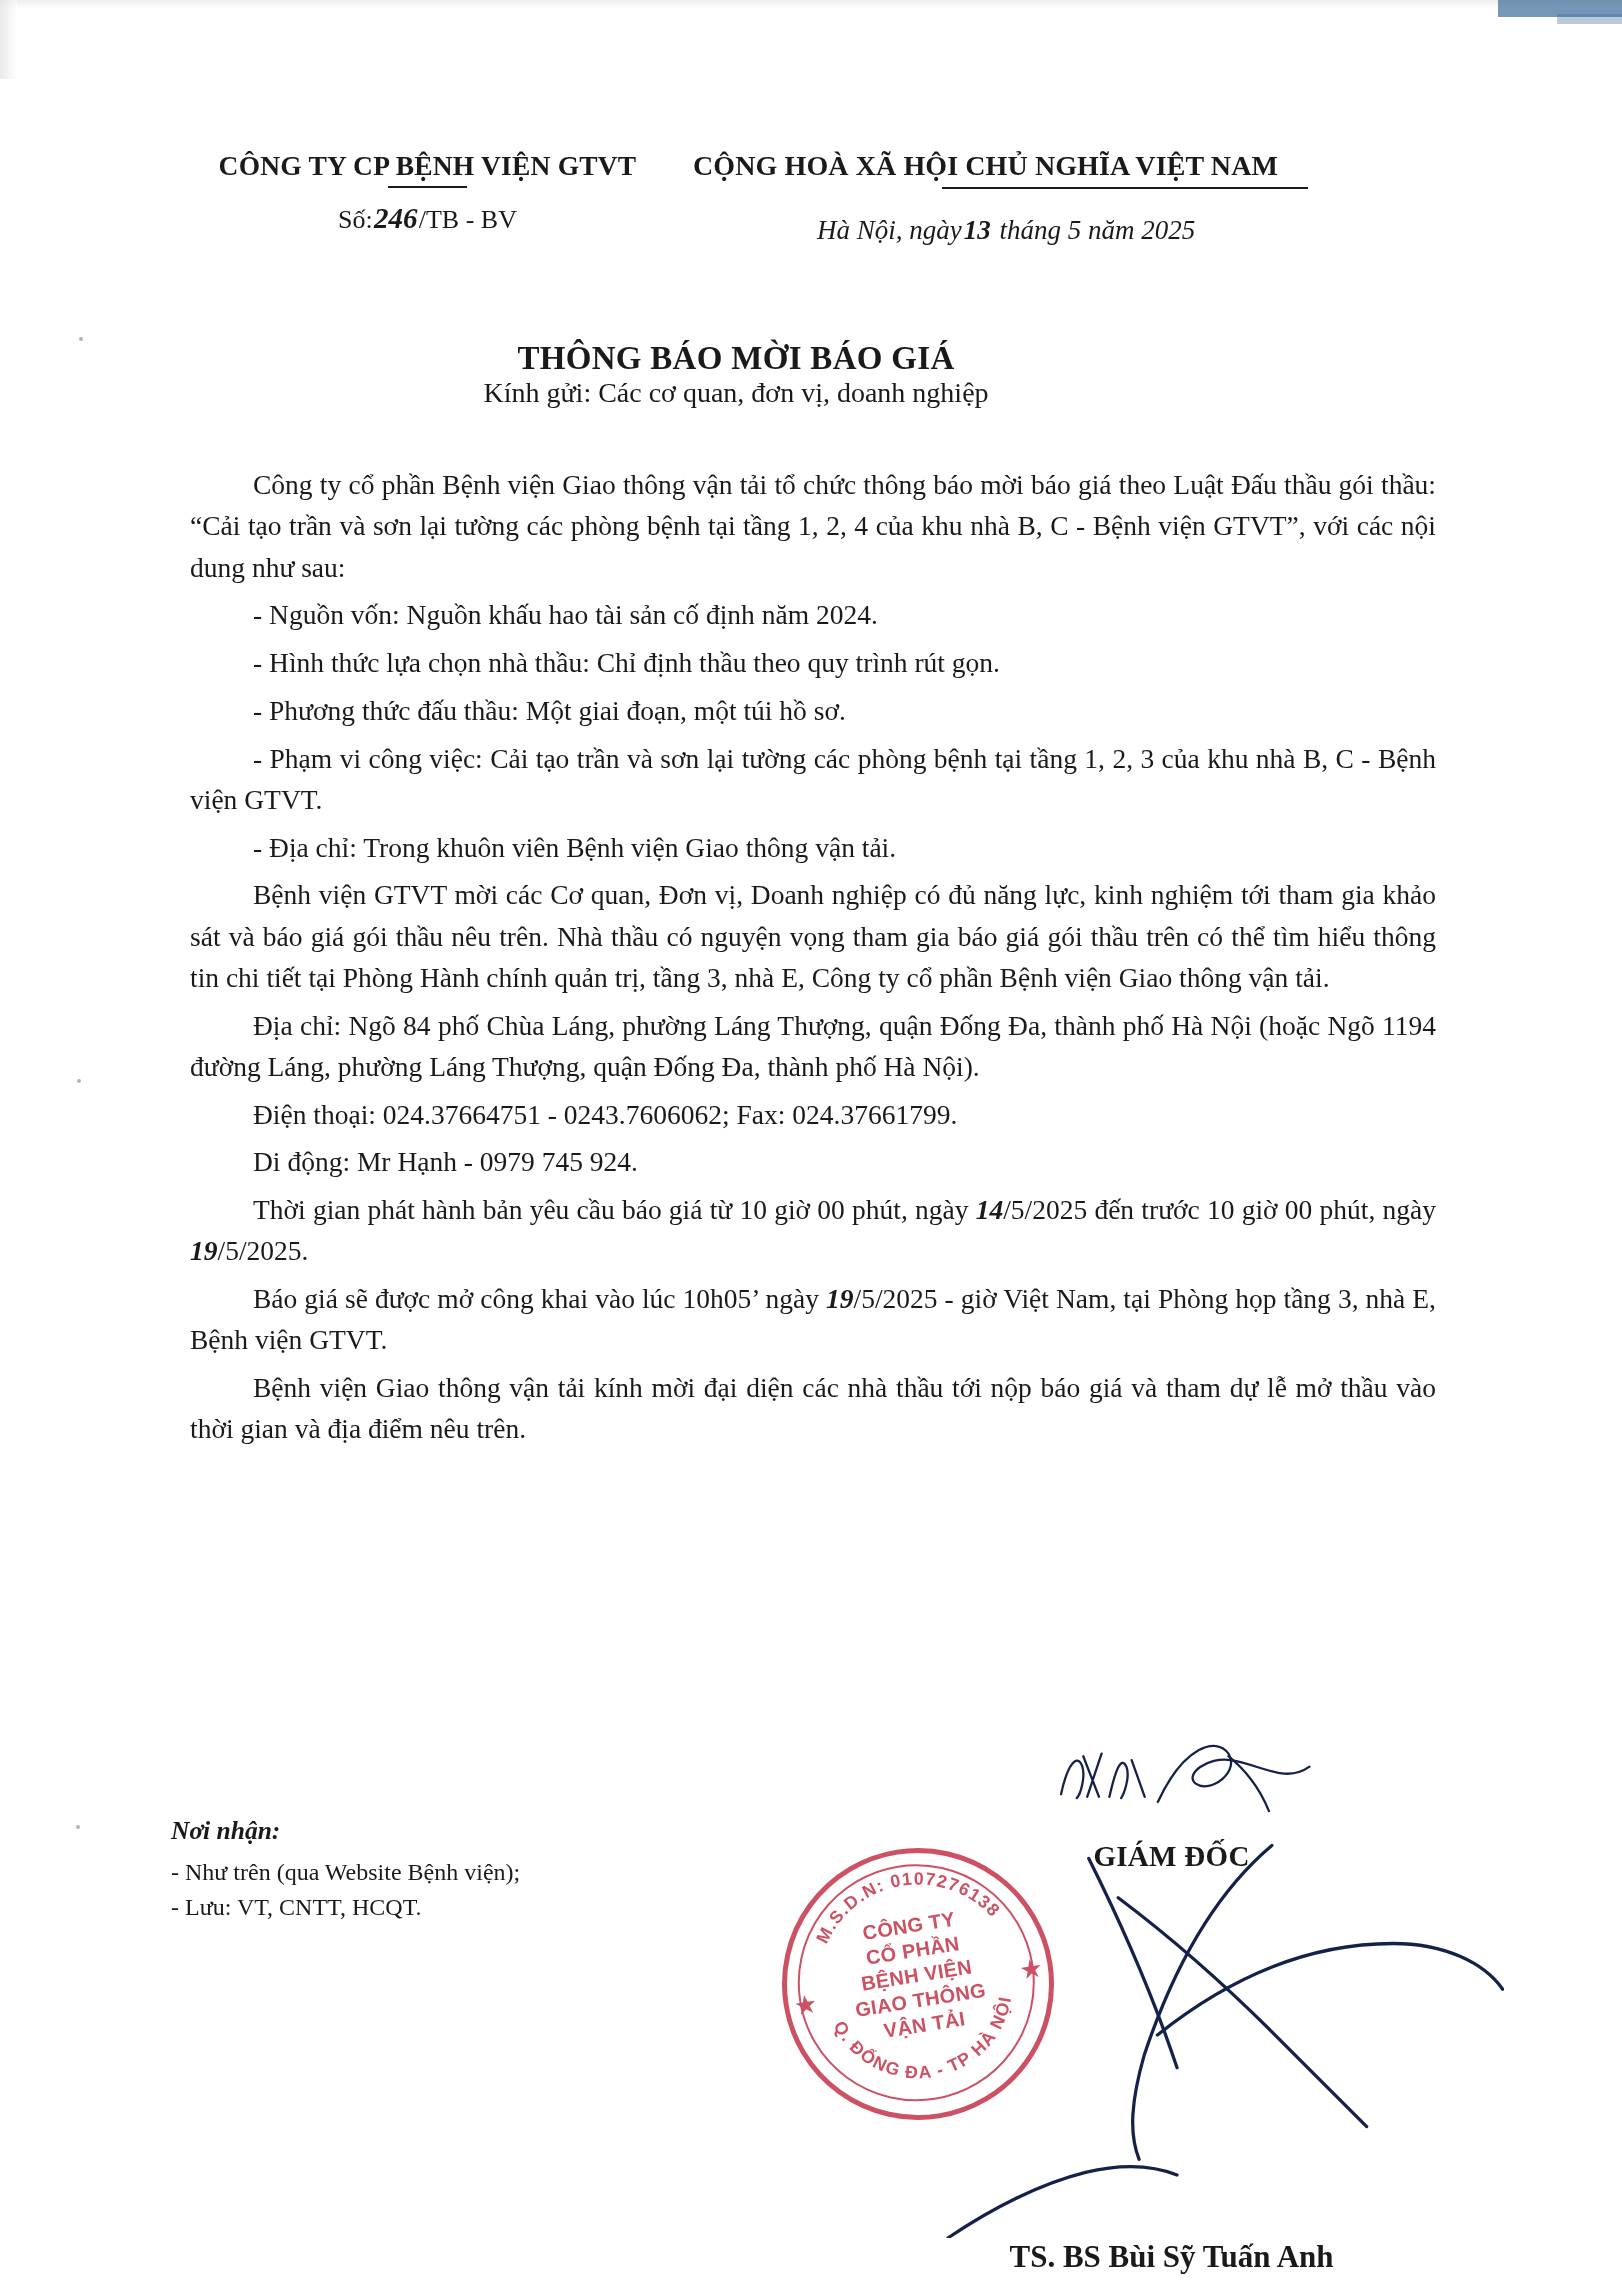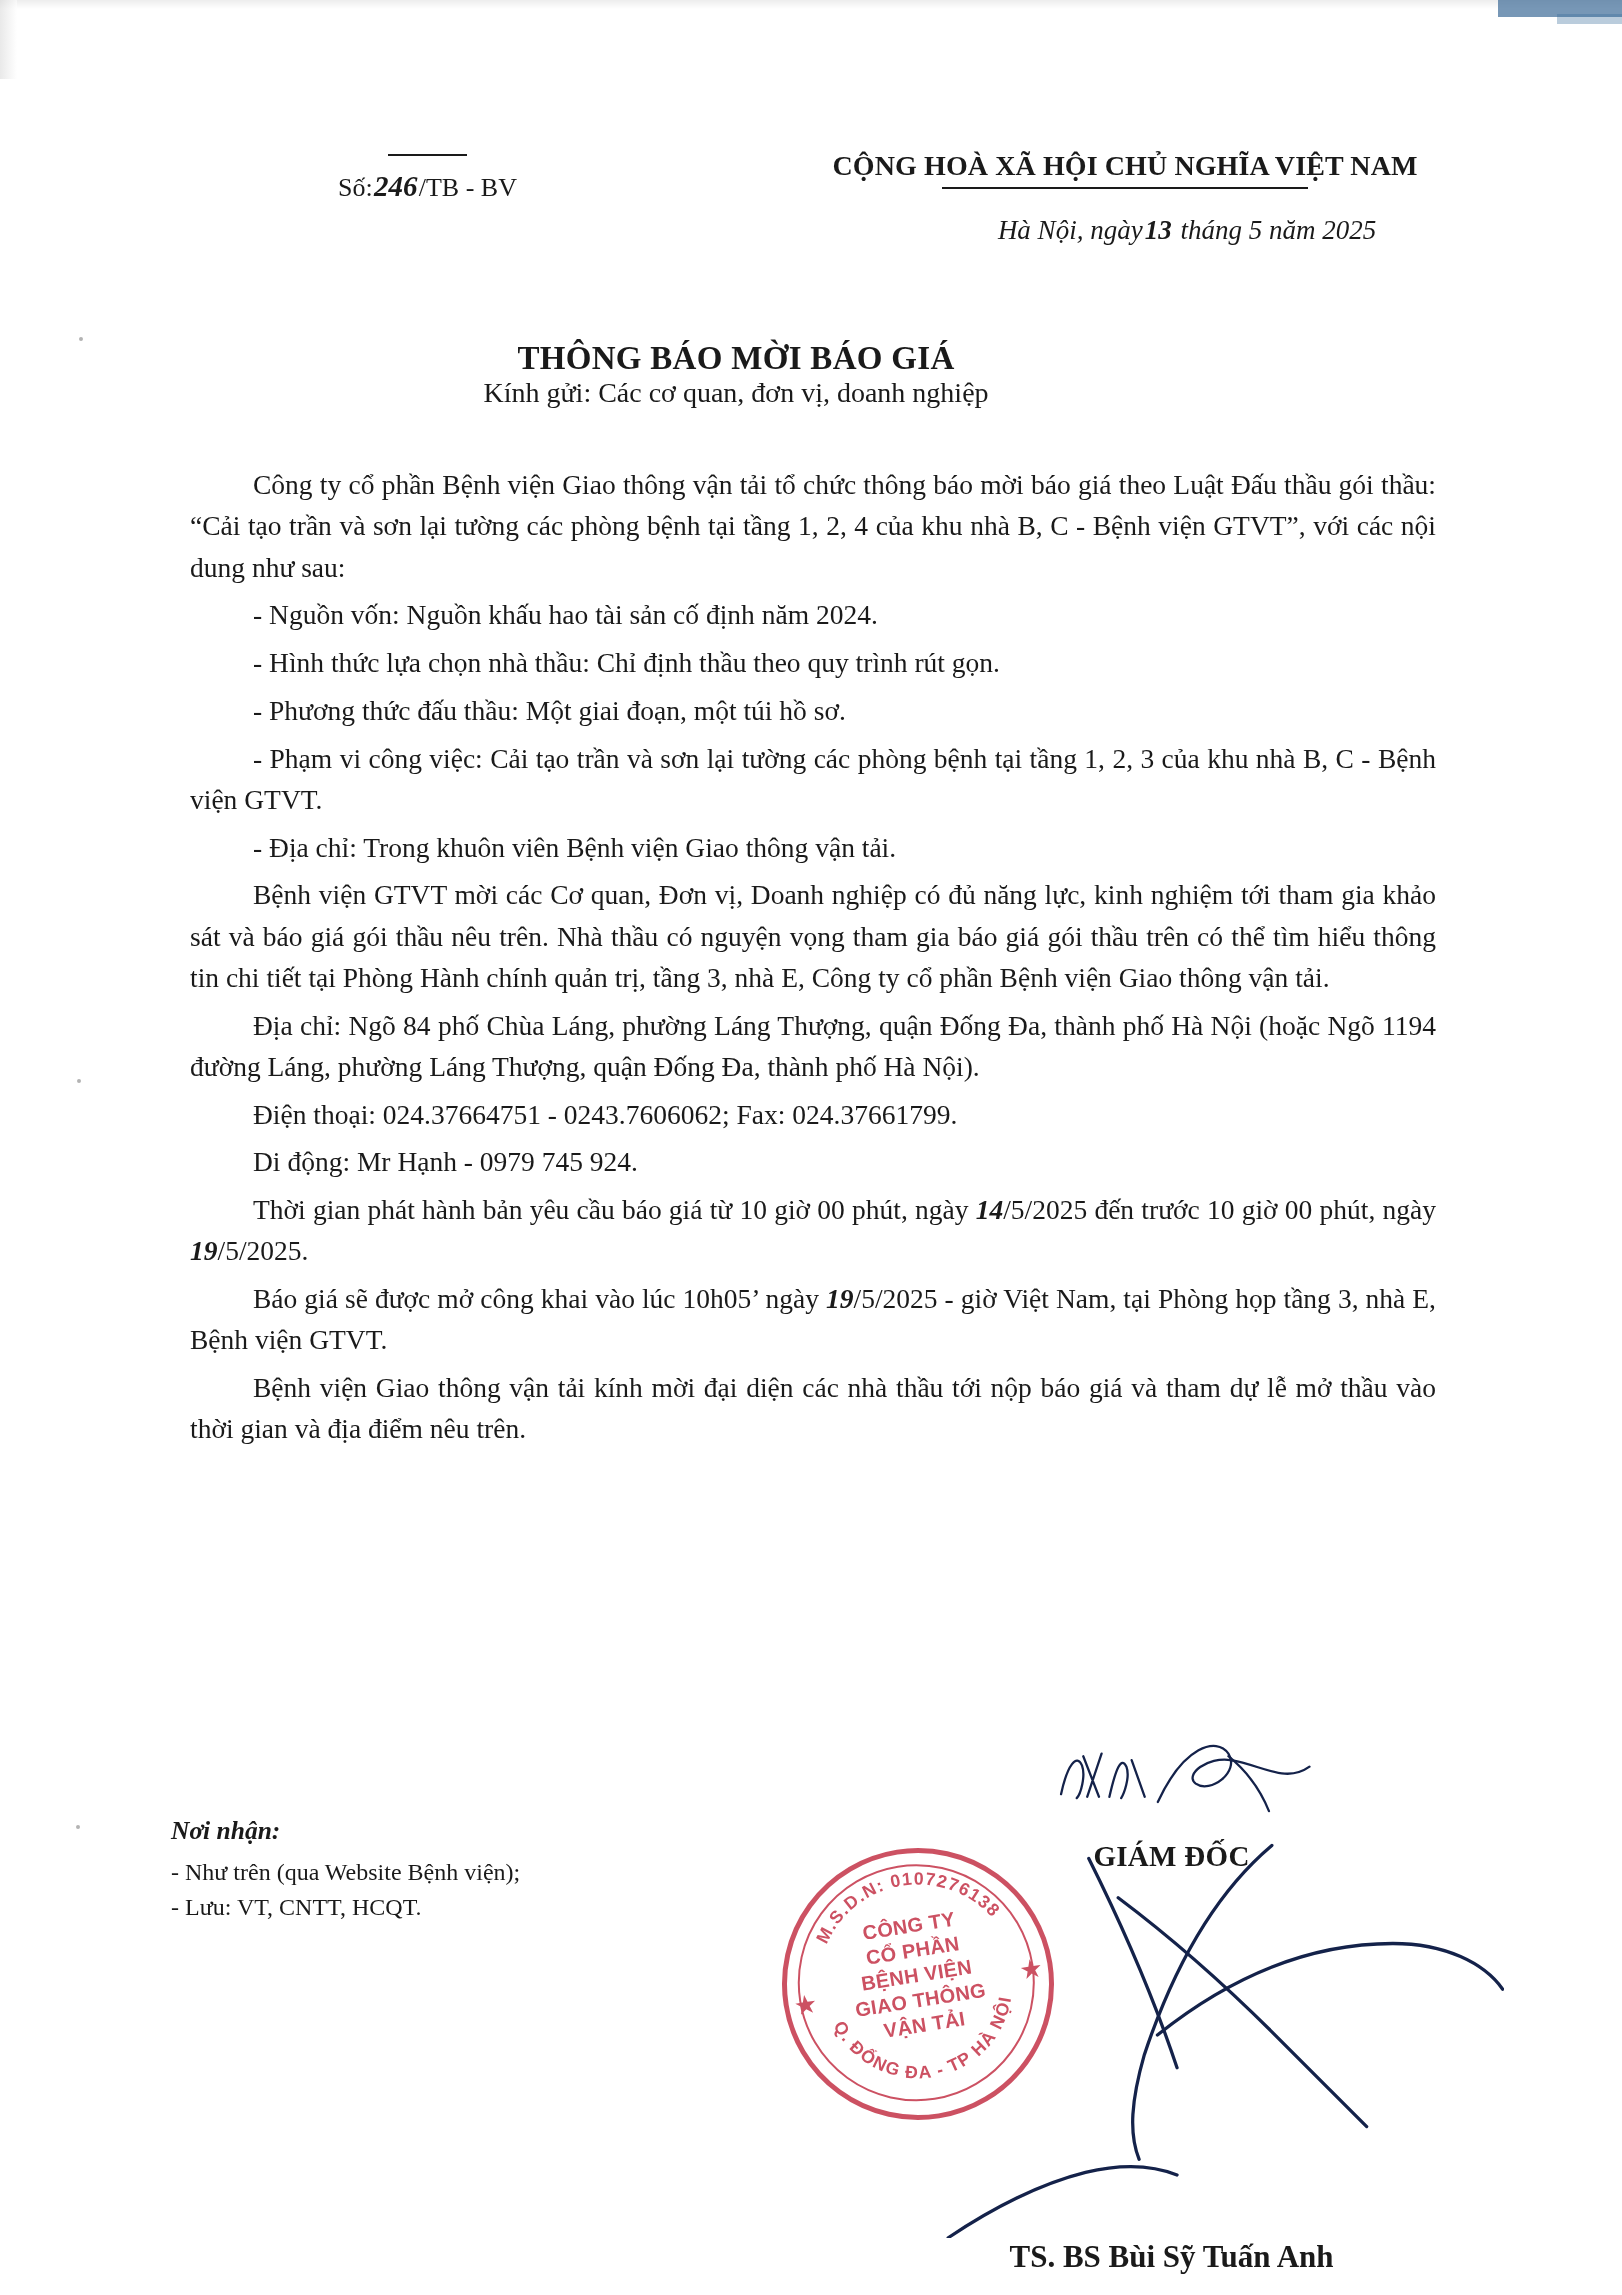--- a/index.html
+++ b/index.html
@@ -93,21 +93,20 @@
     border-bottom: 1.3px solid transparent;
     position: relative;
     padding: 0 1.3px;
   }
 
   .hdr-right {
     position: absolute;
     left: 693px;
     top: 0;
     width: 864px;
-    text-align: center;
   }
   .hdr-right .nation {
     font-weight: bold;
     font-size: 28px;
     letter-spacing: 0.1px;
     white-space: nowrap;
   }
   .hdr-right .motto {
     font-weight: bold;
     font-size: 27px;
@@ -303,20 +302,21 @@
   <div class="scan-corner-tl"></div>
   <div class="scan-blue"></div>
   <div class="scan-blue2"></div>
   <div class="speck" style="left:79px; top:337px;"></div>
   <div class="speck" style="left:77px; top:1079px;"></div>
   <div class="speck" style="left:76px; top:1825px;"></div>
 
   <div class="hdr">
 
     <div class="hdr-left">
+      <div class="org">CÔNG TY CP BỆNH VIỆN GTVT</div>
       <div class="rule"></div>
       <div class="sohieu">
         <span>Số:</span><span class="num hw">246</span><span>/TB - BV</span>
       </div>
     </div>
 
     <div class="hdr-right">
       <div class="nation">CỘNG HOÀ XÃ HỘI CHỦ NGHĨA VIỆT NAM</div>
       <div class="rule"></div>
       <div class="place-date">

